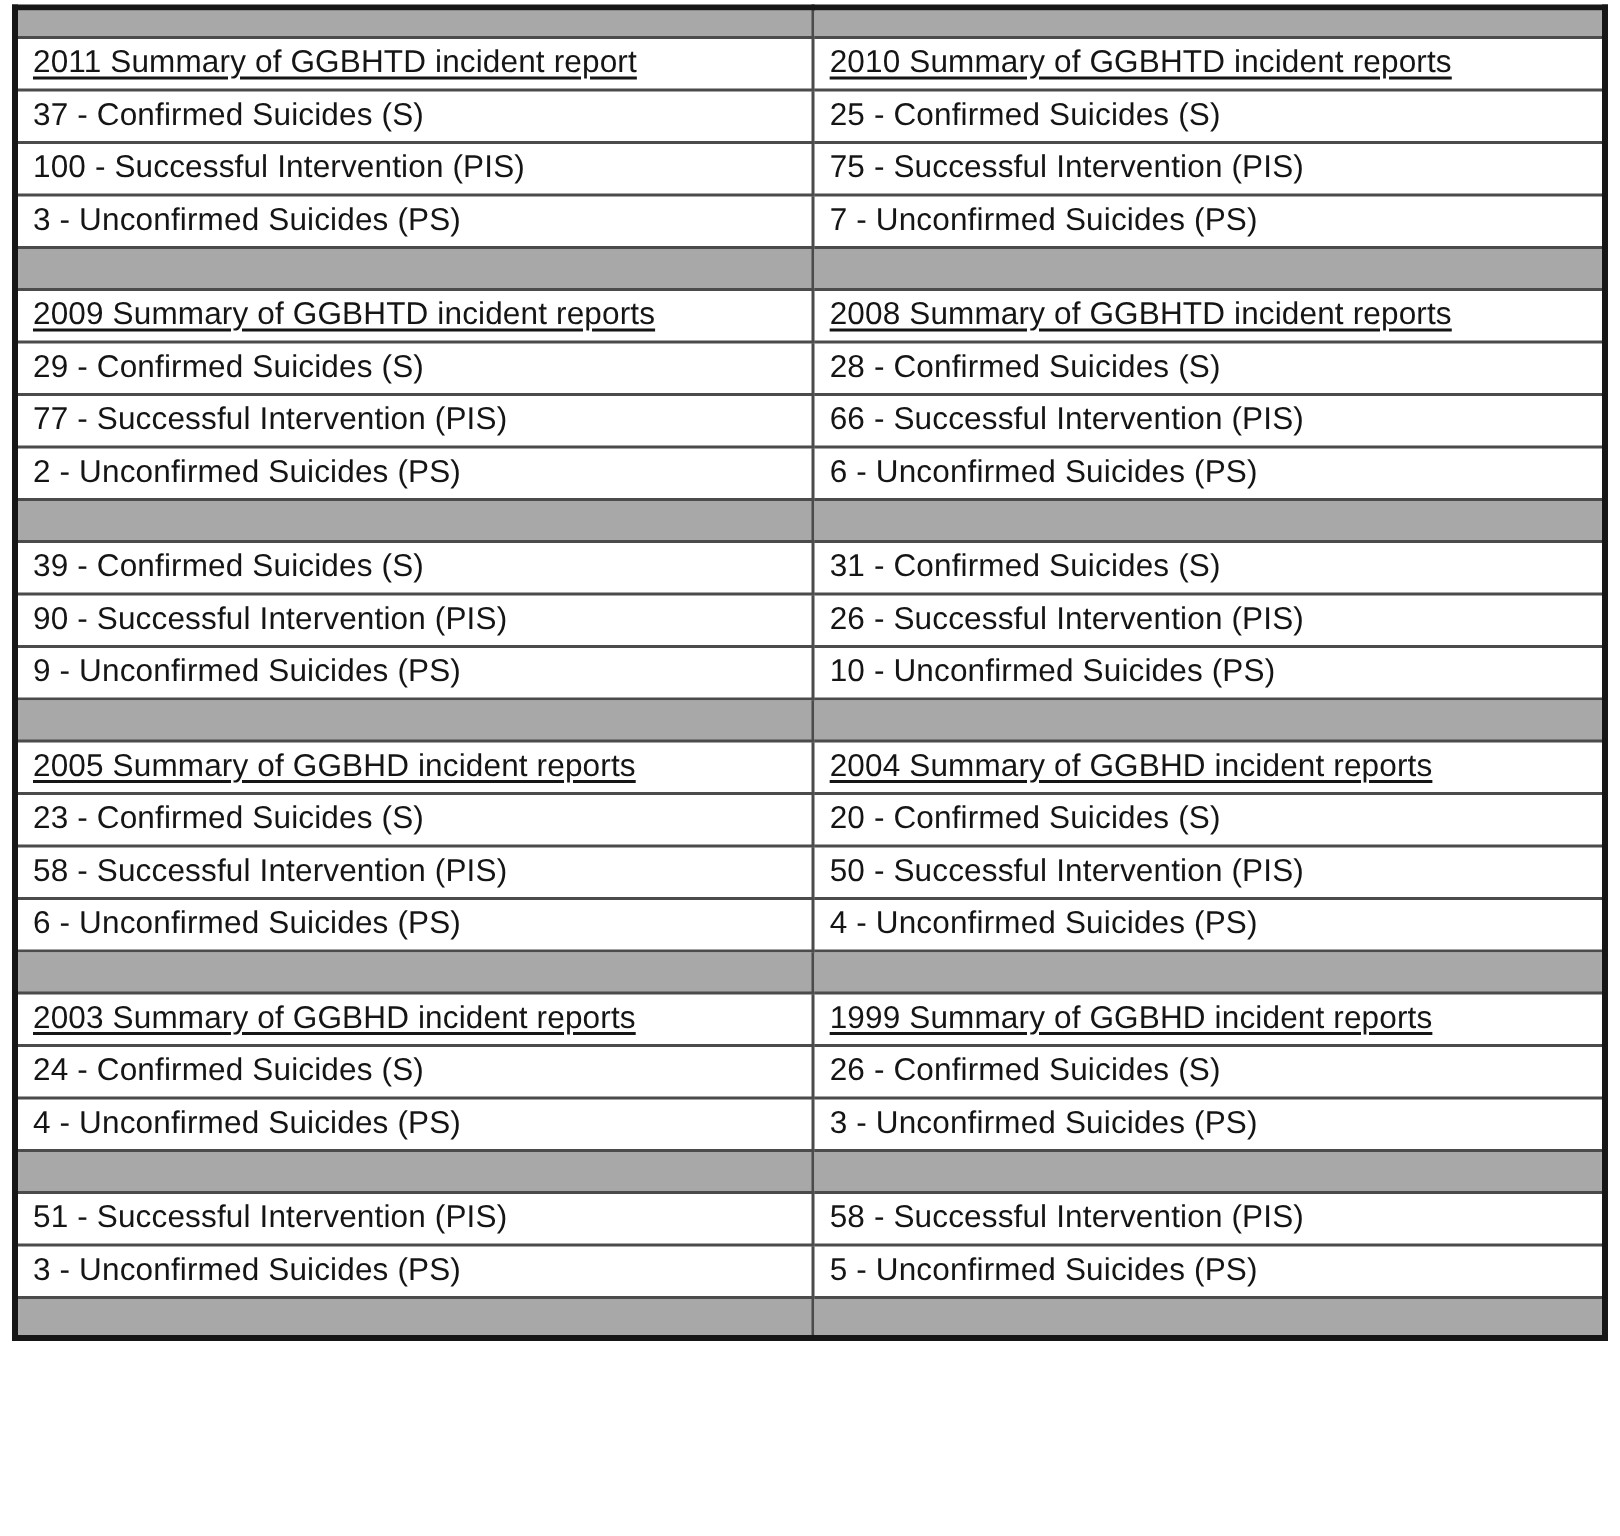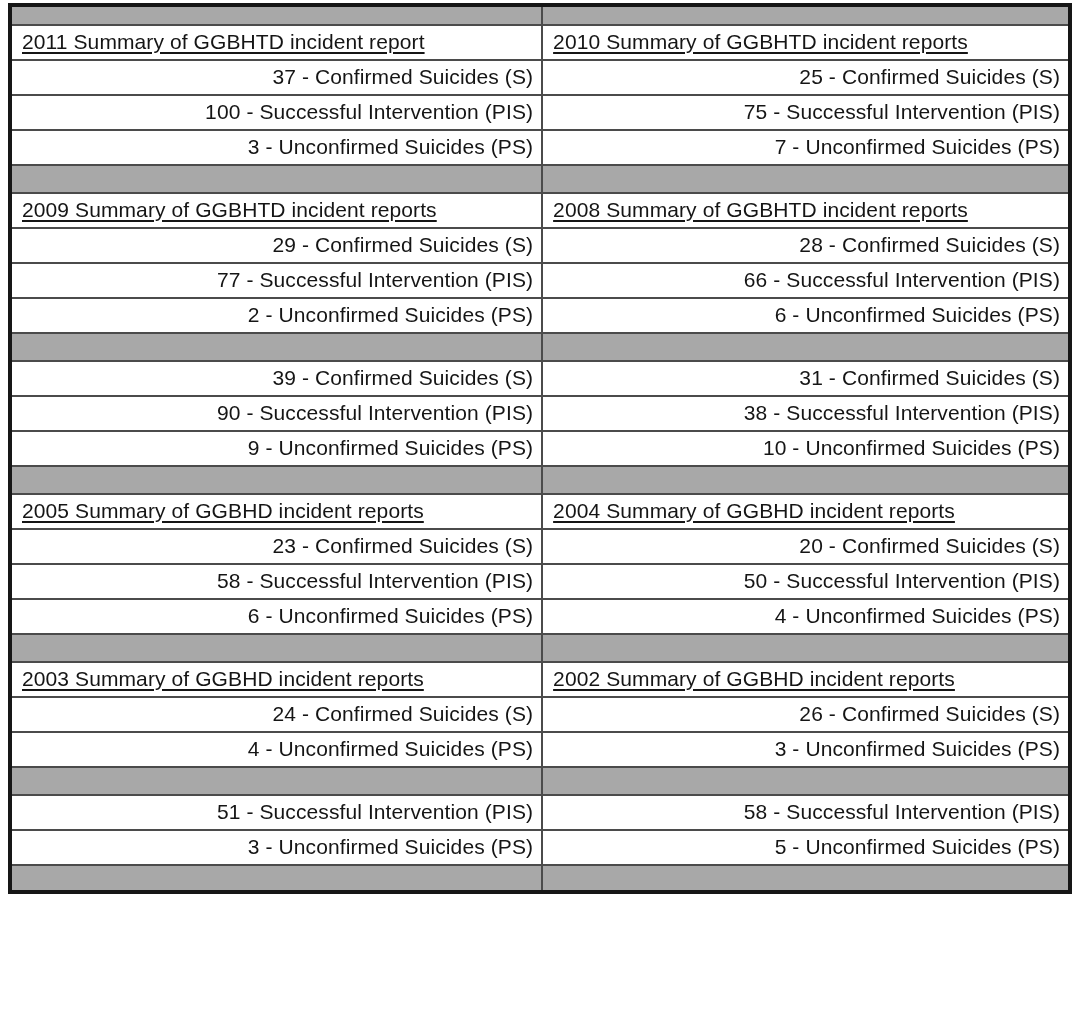--- a/index.html
+++ b/index.html
@@ -27,21 +27,21 @@
   td {
     border: 2px solid #4b4b4b;
     padding: 0 8px 2px 10px;
     vertical-align: middle;
     font-size: 21px;
     color: #151515;
     letter-spacing: 0.1px;
     white-space: nowrap;
     overflow: hidden;
   }
-  tr.row td   { height: 31px; text-align: right; }
+  tr.row td   { height: 31px; }
   tr.head td  { height: 31px; font-weight: 400; }
   tr.head td span {
     text-decoration: underline;
     text-decoration-thickness: 2px;
     text-underline-offset: 3px;
   }
   tr.sep td        { background: #a8a8a8; height: 26px; padding: 0; }
   tr.sep-top td    { height: 17px; }
   tr.sep-bottom td { height: 24px; }
 </style>
@@ -104,21 +104,21 @@
         <td></td>
         <td></td>
       </tr>
 
       <tr class="row">
         <td>39 - Confirmed Suicides (S)</td>
         <td>31 - Confirmed Suicides (S)</td>
       </tr>
       <tr class="row">
         <td>90 - Successful Intervention (PIS)</td>
-        <td>38 - Successful Intervention (PIS)</td>
+        <td>26 - Successful Intervention (PIS)</td>
       </tr>
       <tr class="row">
         <td>9 - Unconfirmed Suicides (PS)</td>
         <td>10 - Unconfirmed Suicides (PS)</td>
       </tr>
 
       <tr class="sep">
         <td></td>
         <td></td>
       </tr>
@@ -140,21 +140,21 @@
         <td>4 - Unconfirmed Suicides (PS)</td>
       </tr>
 
       <tr class="sep">
         <td></td>
         <td></td>
       </tr>
 
       <tr class="head">
         <td><span>2003 Summary of GGBHD incident reports</span></td>
-        <td><span>2002 Summary of GGBHD incident reports</span></td>
+        <td><span>1999 Summary of GGBHD incident reports</span></td>
       </tr>
       <tr class="row">
         <td>24 - Confirmed Suicides (S)</td>
         <td>26 - Confirmed Suicides (S)</td>
       </tr>
       <tr class="row">
         <td>4 - Unconfirmed Suicides (PS)</td>
         <td>3 - Unconfirmed Suicides (PS)</td>
       </tr>
 

